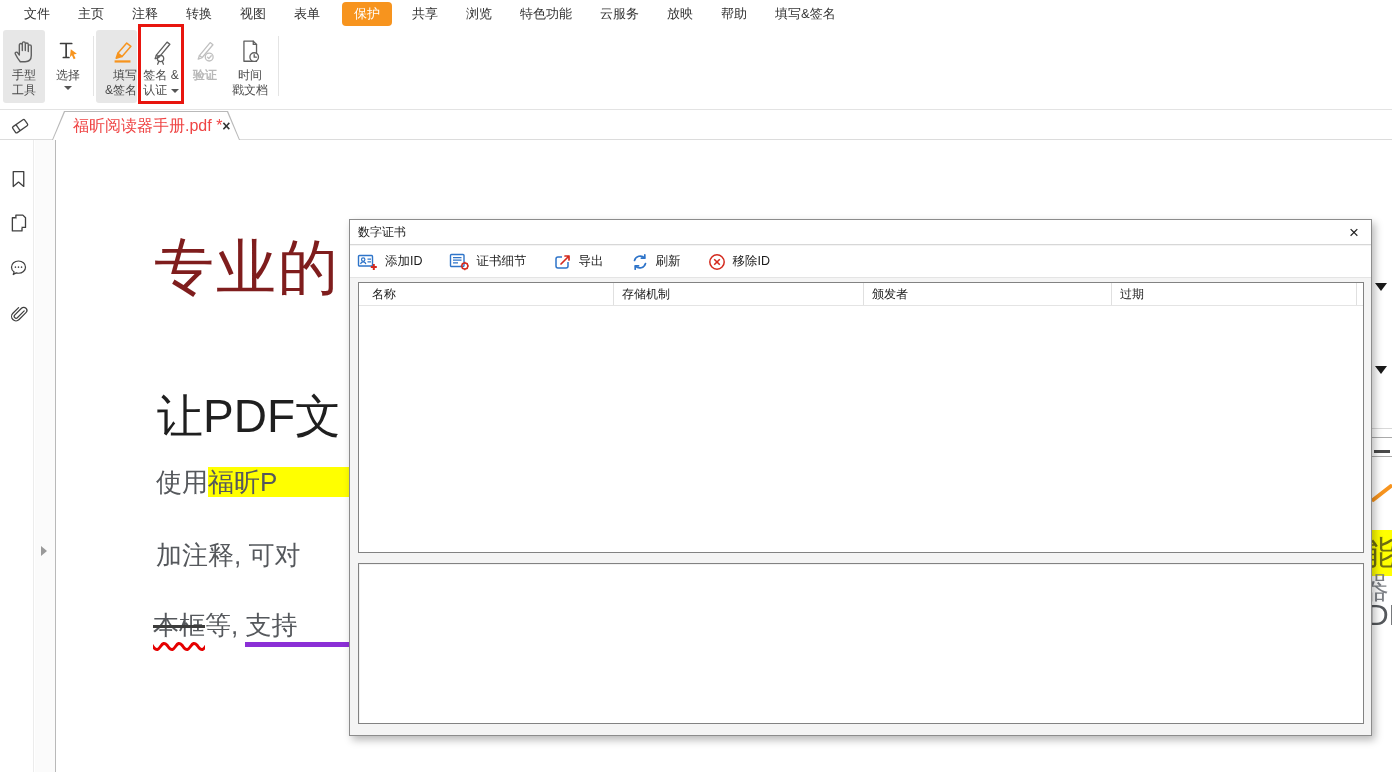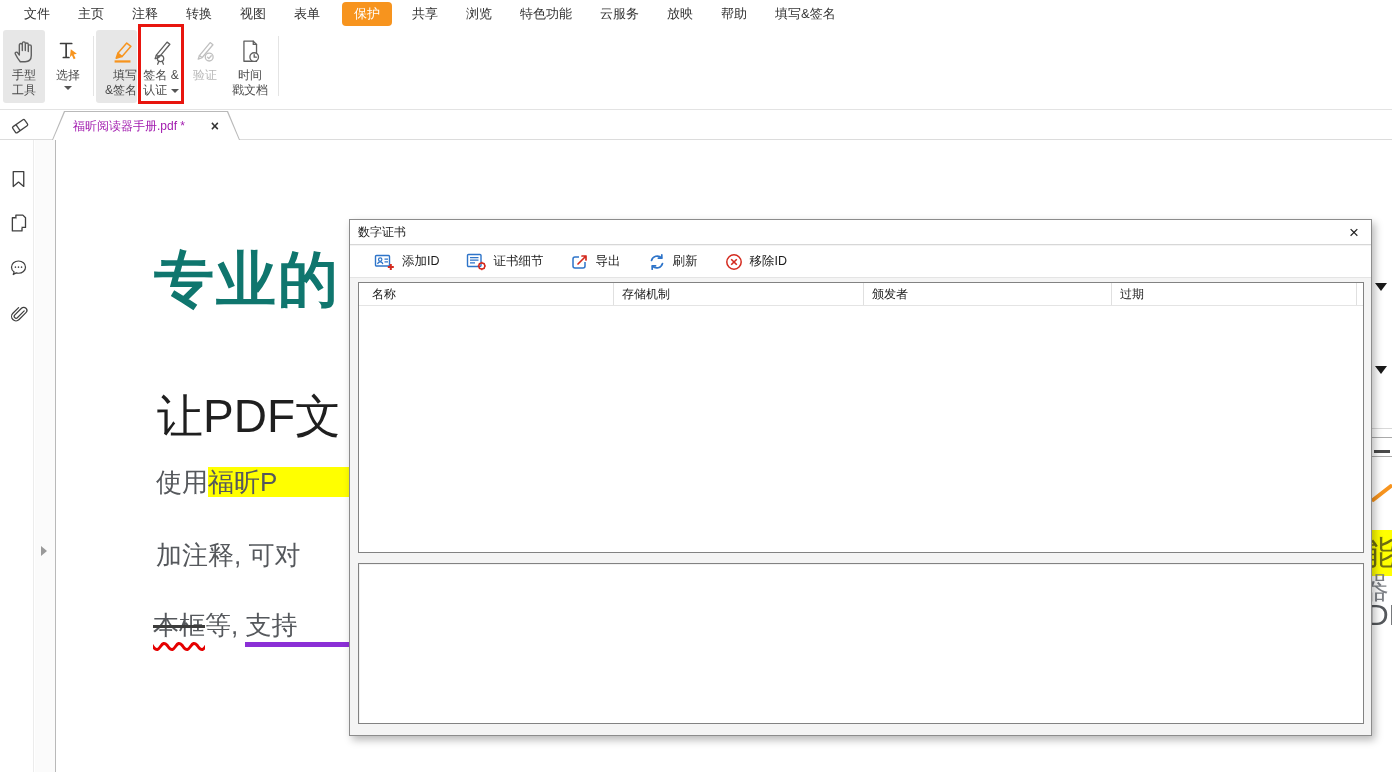--- a/index.html
+++ b/index.html
@@ -15,50 +15,50 @@
 
   
   .ribbon { position: absolute; left: 0; top: 28px; width: 100%; height: 82px;
             background: #fff; border-bottom: 1px solid #e3e3e3; }
   .rbtn { position: absolute; top: 2px; height: 73px; border-radius: 3px;
           display: flex; flex-direction: column; align-items: center; justify-content: flex-start;
           padding-top: 4px; cursor: pointer; }
   .rbtn.active { background: #e7e7e7; }
   .rbtn .ric { height: 34px; display: flex; align-items: center; justify-content: center; }
   .rlbl { font-size: 12px; line-height: 15px; color: #4a4a4a; text-align: center; white-space: nowrap; }
-  .rbtn.disabled .rlbl { color: #b8b8b8; }
+  .rbtn.disabled .rlbl { color: #b8b8b8; font-weight: bold; }
   .vsep { position: absolute; top: 8px; height: 60px; width: 1px; background: #e4e4e4; }
   .caret-down { display: inline-block; width: 0; height: 0; border-left: 4px solid transparent;
                 border-right: 4px solid transparent; border-top: 4px solid #555; vertical-align: middle; }
   .highlight-box { position: absolute; left: 138px; top: -4px; width: 46px; height: 80px;
                    border: 3px solid #e8150e; z-index: 6; pointer-events: none; }
 
   
   .tabbar { position: absolute; left: 0; top: 111px; width: 100%; height: 29px; background: #fff;
             border-bottom: 1px solid #dcdcdc; }
   .tab-tool { position: absolute; left: 8px; top: 3px; width: 24px; height: 24px; cursor: pointer; }
   .doc-tab-outer { position: absolute; left: 52px; top: 0; width: 188px; height: 29px;
                    background: #b9b9b9; clip-path: polygon(12px 0, calc(100% - 12px) 0, 100% 100%, 0 100%); }
   .doc-tab-inner { position: absolute; left: 1px; top: 1px; width: 186px; height: 28px; background: #fff;
                    clip-path: polygon(12px 0, calc(100% - 12px) 0, 100% 100%, 0 100%);
                    display: flex; align-items: center; justify-content: space-between; padding: 0 20px 0 20px; }
-  .doc-tab-title { font-size: 12px; color: #a21caf; white-space: nowrap; }
+  .doc-tab-title { font-size: 16px; color: #ef4444; white-space: nowrap; }
   .tab-close { font-size: 14px; color: #333; line-height: 1; cursor: pointer; font-weight: bold; }
 
   
   .main { position: absolute; left: 0; top: 140px; width: 1392px; height: 632px; background: #fff; }
   .side-strip { position: absolute; left: 0; top: 0; width: 34px; height: 100%; background: #fff; border-right: 1px solid #ececec; }
   .side-gutter { position: absolute; left: 35px; top: 0; width: 21px; height: 100%; background: #fbfbfb; border-right: 1px solid #b9b9b9; }
   .side-icon { position: absolute; left: 8px; width: 21px; height: 22px; cursor: pointer; }
   .expand-handle { position: absolute; left: 41px; top: 406px; width: 0; height: 0; cursor: pointer;
                    border-top: 5px solid transparent; border-bottom: 5px solid transparent; border-left: 6px solid #9a9a9a; }
 
   
   .page { position: absolute; left: 57px; top: 0; width: 1335px; height: 632px; background: #fff; overflow: hidden; }
-  .doc-heading { position: absolute; left: 97px; top: 100px; font-size: 60px; font-weight: bold; color: #0f766e; white-space: nowrap; letter-spacing: 2px; }
+  .doc-heading { position: absolute; left: 97px; top: 88px; font-size: 60px; font-weight: normal; color: #7f1d1d; white-space: nowrap; letter-spacing: 2px; }
   .doc-subheading { position: absolute; left: 100px; top: 226px; font-size: 46px; color: #1f1f1f; white-space: nowrap; margin-top: 20px; }
   .doc-line { position: absolute; font-size: 26px; color: #55585c; white-space: nowrap; }
   .hl-yellow { background: #ffff00; padding-right: 120px; }
   .struck { text-decoration: line-through; text-decoration-color: #3c3c3c; text-decoration-thickness: 3px; }
   .squiggle { text-decoration: underline wavy #e50000 3px; text-underline-offset: 8px; text-decoration-skip-ink: none; }
   .purple-under { border-bottom: 5px solid #8B2FD6; padding-bottom: 2px; padding-right: 60px; }
 
   
   .note-marker { position: absolute; width: 0; height: 0; border-left: 6px solid transparent;
                  border-right: 6px solid transparent; border-top: 8px solid #1a1a1a; }
@@ -73,21 +73,21 @@
   .frag-cn3 { position: absolute; left: 1310px; top: 458px; font-size: 30px; color: #55585c; }
 
   
   .dialog { position: absolute; left: 349px; top: 219px; width: 1023px; height: 517px;
             background: #f4f4f4; border: 1px solid #8c8c8c; box-shadow: 3px 4px 8px rgba(0,0,0,0.28); z-index: 10; }
   .dlg-title { position: absolute; left: 0; top: 0; width: 100%; height: 25px; background: #fff;
                border-bottom: 1px solid #d7d7d7; display: flex; align-items: center; padding: 0 8px; }
   .dlg-title-text { font-size: 12px; color: #1a1a1a; flex: 1; }
   .dlg-close { font-size: 17px; color: #222; cursor: pointer; line-height: 1; padding: 0 4px; font-weight: 400; }
   .dlg-toolbar { position: absolute; left: 0; top: 26px; width: 100%; height: 32px; background: #fff;
-                 border-bottom: 1px solid #e4e4e4; display: flex; align-items: center; padding-left: 24px; gap: 26px; }
+                 border-bottom: 1px solid #e4e4e4; display: flex; align-items: center; padding-left: 7px; gap: 26px; }
   .dlg-tbtn { display: flex; align-items: center; gap: 6px; cursor: pointer; }
   .dlg-tbtn-label { font-size: 12.5px; color: #1a1a1a; white-space: nowrap; }
   .dlg-table { position: absolute; left: 8px; top: 62px; width: 1006px; height: 271px;
                background: #fff; border: 1px solid #828282; }
   .dlg-thead { display: flex; height: 23px; border-bottom: 1px solid #e4e4e4; }
   .dlg-th { font-size: 12px; color: #1a1a1a; display: flex; align-items: center; padding-left: 8px;
             border-right: 1px solid #e0e0e0; cursor: pointer; }
   .dlg-panel { position: absolute; left: 8px; top: 343px; width: 1006px; height: 161px;
                background: #fff; border: 1px solid #828282; box-shadow: inset 1px 1px 0 #f2f2f2; }
   svg { display: block; }

